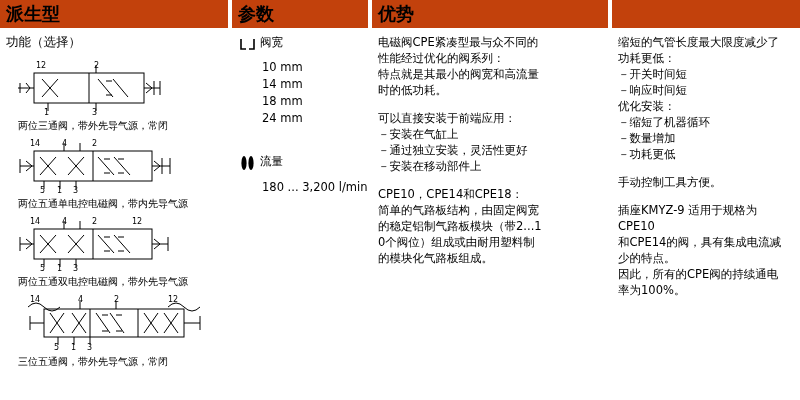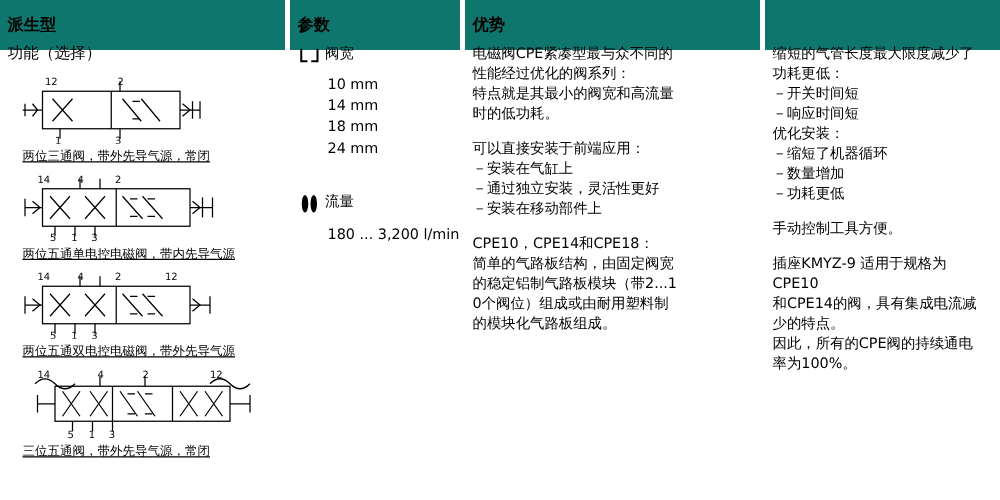--- a/index.html
+++ b/index.html
@@ -15,23 +15,23 @@
     overflow: hidden;
   }
   .sheet {
     position: relative;
     width: 800px;
     height: 400px;
   }
   .hdr {
     position: absolute;
     top: 0;
-    height: 40px;
-    background: #0f766e;
-    font-size: 13px;
+    height: 28px;
+    background: #c2410c;
+    font-size: 18px;
     font-weight: bold;
     color: #000;
     display: flex;
     align-items: center;
     padding-left: 6px;
     box-sizing: border-box;
   }
   .hdr.c1 { left: 0px;   width: 228px; }
   .hdr.c2 { left: 232px; width: 136px; }
   .hdr.c3 { left: 372px; width: 236px; }
@@ -53,21 +53,20 @@
   }
   .sym-block {
     margin-bottom: 4px;
     margin-left: 12px;
   }
   .sym-cap {
     font-size: 10px;
     margin-top: 1px;
     margin-bottom: 5px;
     line-height: 12px;
-    text-decoration: underline;
   }
 
   .para {
     font-size: 11.5px;
     line-height: 16px;
     margin: 0 0 12px 0;
   }
   .para.tight { margin-bottom: 0; }
   .line { font-size: 11.5px; line-height: 16px; }
 

